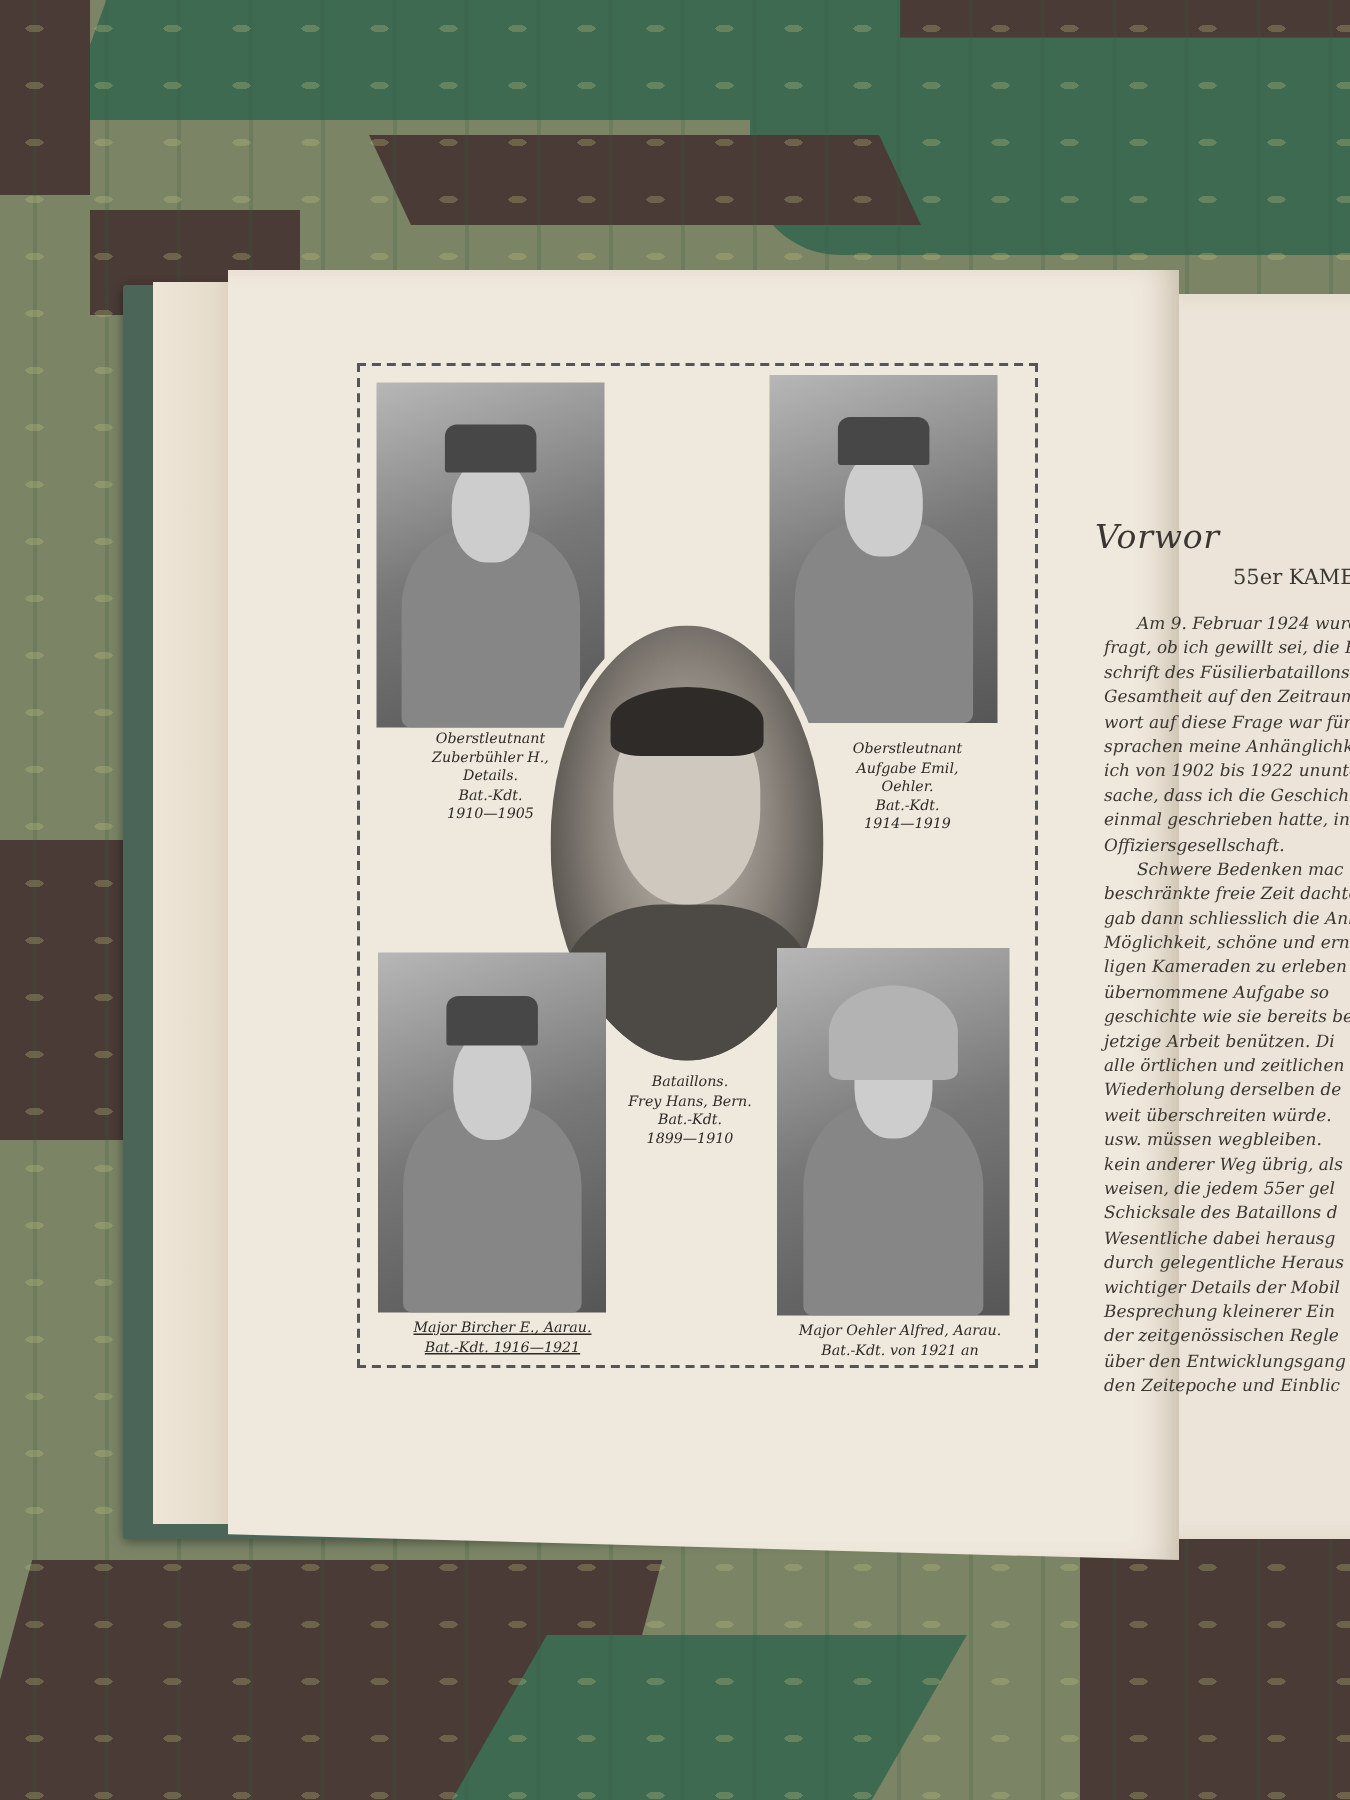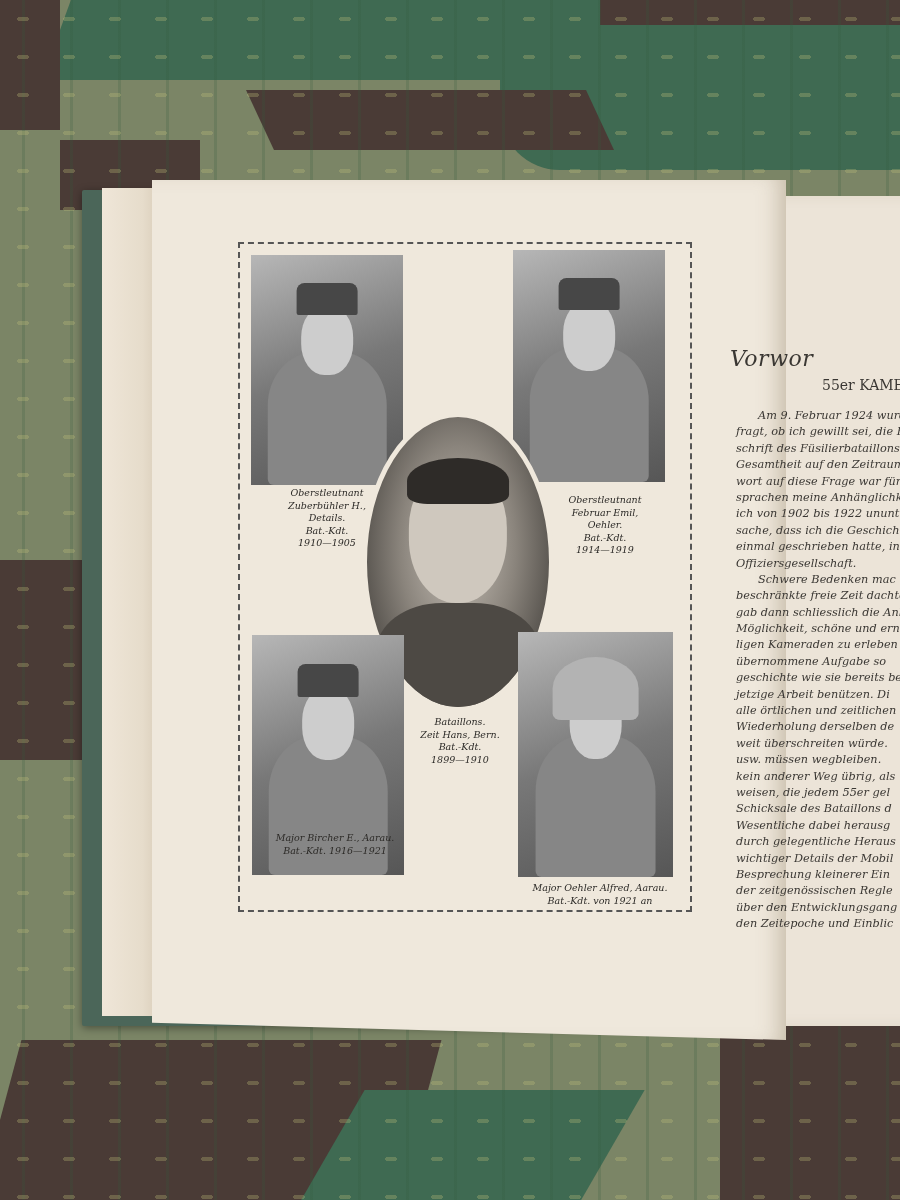--- a/index.html
+++ b/index.html
@@ -80,44 +80,44 @@
   <span>1910—1905</span>
 </div>
 
 <div class="photo" style="left:513px;top:250px;width:152px;height:232px;">
   <div class="figure"></div>
     <div class="head"></div>
     <div class="cap"></div>
 </div>
 <div class="caption" style="left:530px;top:494px;width:150px;">
   <span>Oberstleutnant</span>
-  <span>Februar Emil,</span>
+  <span>Aufgabe Emil,</span>
   <span>Oehler.</span>
   <span>Bat.-Kdt.</span>
   <span>1914—1919</span>
 </div>
 
 <div class="oval" style="left:362px;top:412px;width:182px;height:290px;">
   <div class="figure"></div>
     <div class="head"></div>
     <div class="hair"></div>
 </div>
 <div class="caption" style="left:400px;top:716px;width:120px;">
   <span>Bataillons.</span>
-  <span>Zeit Hans, Bern.</span>
+  <span>Frey Hans, Bern.</span>
   <span>Bat.-Kdt.</span>
   <span>1899—1910</span>
 </div>
 
 <div class="photo" style="left:252px;top:635px;width:152px;height:240px;">
   <div class="figure"></div>
     <div class="head"></div>
     <div class="cap"></div>
 </div>
-<div class="caption" style="left:250px;top:832px;width:170px;">
+<div class="caption" style="left:250px;top:880px;width:170px;text-decoration:underline;">
   <span>Major Bircher E., Aarau.</span>
   <span>Bat.-Kdt. 1916—1921</span>
 </div>
 
 <div class="photo" style="left:518px;top:632px;width:155px;height:245px;">
   <div class="figure"></div>
     <div class="head"></div>
     <div class="helmet"></div>
 </div>
 <div class="caption" style="left:515px;top:882px;width:170px;">

